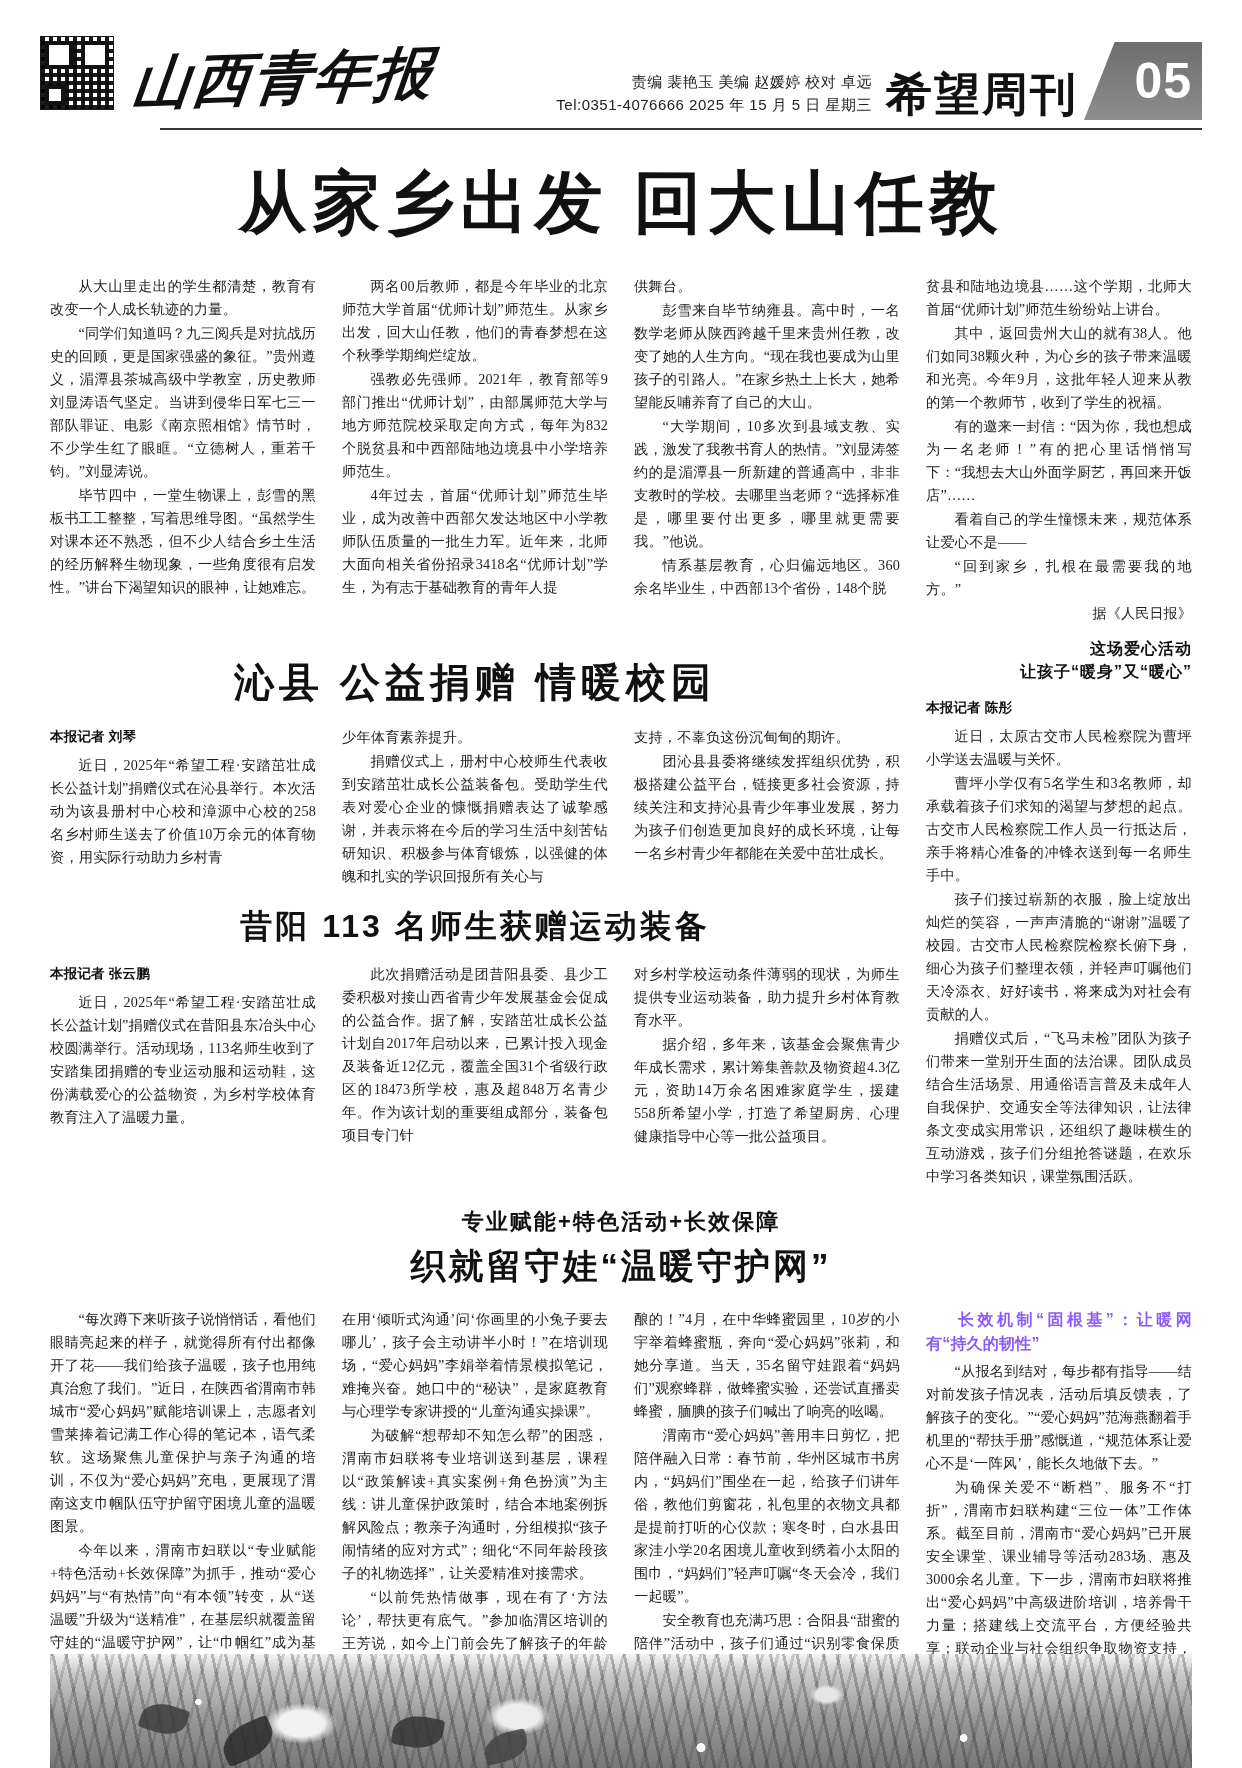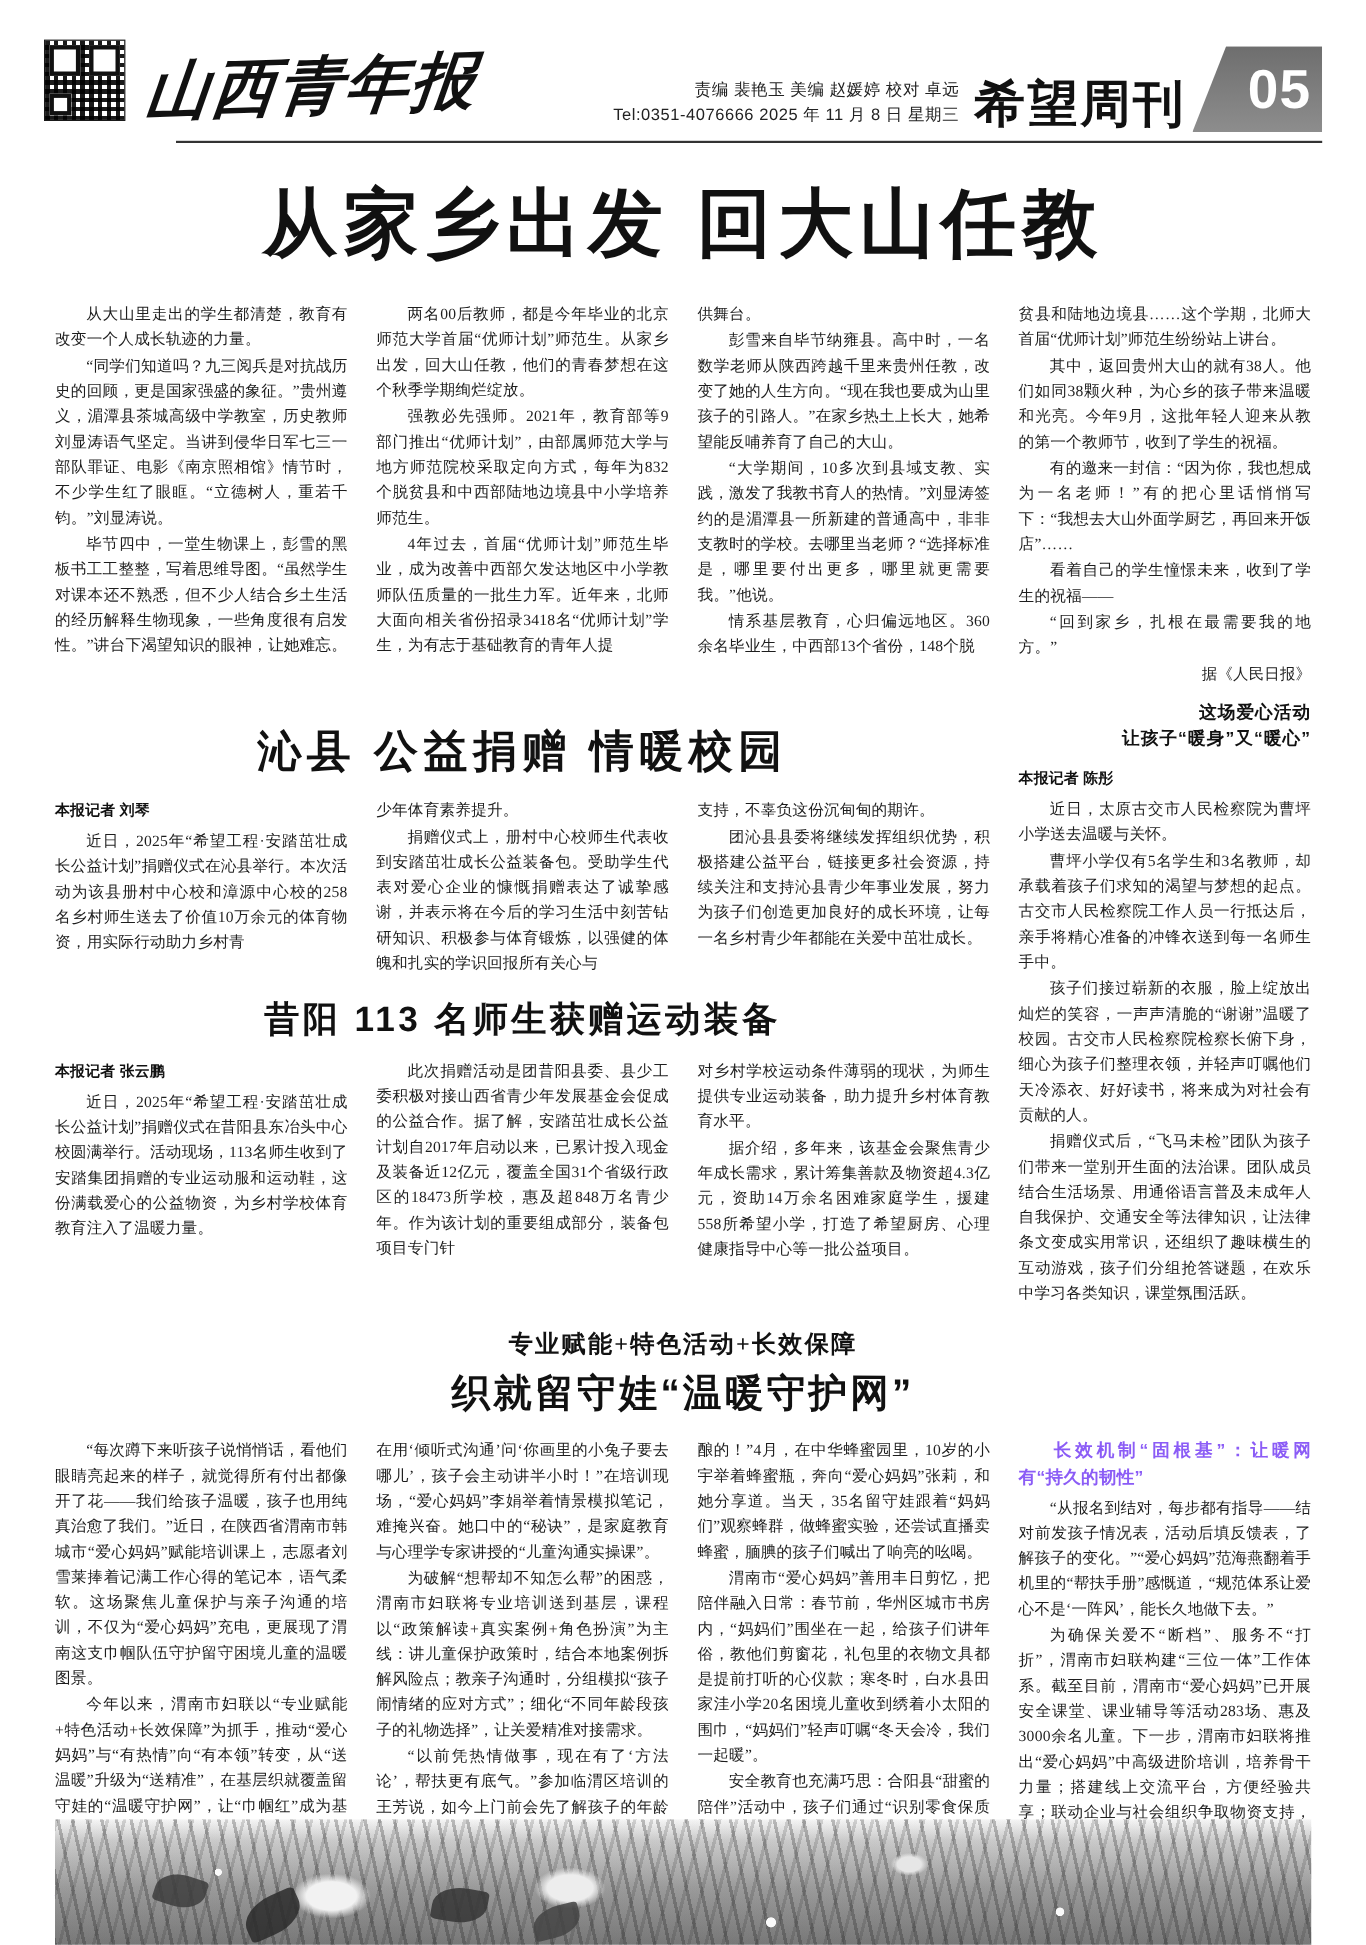--- a/index.html
+++ b/index.html
@@ -172,21 +172,21 @@
   .sub-head {
     font-family: "Liberation Sans", sans-serif;
     font-size: 16px; font-weight: 700;
     line-height: 1.5;
     margin: 10px 0 4px 0;
     text-indent: 2em;
     color: #8b5cf6;
   }
   .kicker {
     text-align: center;
-    font-family: Liberation Serif, serif;
+    font-family: Liberation Mono, monospace;
     font-size: 22px; font-weight: 700; letter-spacing: 2px;
     color: #111;
   }
   .feature-headline {
     text-align: center;
     font-family: "Liberation Sans", sans-serif;
     font-size: 35px; font-weight: 700; letter-spacing: 3px;
     color: #111;
     margin-top: 6px;
   }
@@ -218,21 +218,21 @@
 <div class="page">
 
   <div class="masthead">
     <div class="qr">
         <span class="qr-bl"></span>
       </div>
     <div class="nameplate">山西青年报</div>
     <div class="mast-right">
       <div class="mast-credits">
         <div>责编 裴艳玉  美编 赵媛婷  校对 卓远</div>
-        <div>Tel:0351-4076666    2025 年 11 月 8 日  星期三</div>
+        <div>Tel:0351-4076666    2025 年 15 月 5 日  星期三</div>
       </div>
       <div class="weekly-title">希望周刊</div>
       <div class="slash-block">
         <div class="bg"></div>
         <div class="num">05</div>
       </div>
     </div>
     <div class="mast-rule"></div>
   </div>
 
@@ -252,21 +252,21 @@
     <div class="body-text">
       <p class="noind">供舞台。</p>
       <p>彭雪来自毕节纳雍县。高中时，一名数学老师从陕西跨越千里来贵州任教，改变了她的人生方向。“现在我也要成为山里孩子的引路人。”在家乡热土上长大，她希望能反哺养育了自己的大山。</p>
       <p>“大学期间，10多次到县域支教、实践，激发了我教书育人的热情。”刘显涛签约的是湄潭县一所新建的普通高中，非非支教时的学校。去哪里当老师？“选择标准是，哪里要付出更多，哪里就更需要我。”他说。</p>
       <p>情系基层教育，心归偏远地区。360余名毕业生，中西部13个省份，148个脱</p>
     </div>
     <div class="body-text">
       <p class="noind">贫县和陆地边境县……这个学期，北师大首届“优师计划”师范生纷纷站上讲台。</p>
       <p>其中，返回贵州大山的就有38人。他们如同38颗火种，为心乡的孩子带来温暖和光亮。今年9月，这批年轻人迎来从教的第一个教师节，收到了学生的祝福。</p>
       <p>有的邀来一封信：“因为你，我也想成为一名老师！”有的把心里话悄悄写下：“我想去大山外面学厨艺，再回来开饭店”……</p>
-      <p>看着自己的学生憧憬未来，收到了学生的祝福——</p>
+      <p>看着自己的学生憧憬未来，规范体系让爱心不是——</p>
       <p>“回到家乡，扎根在最需要我的地方。”</p>
       <p class="src">据《人民日报》</p>
     </div>
   </div>
 
   <div class="cols cols-4" style="margin-top:10px;">
 
     <div style="grid-column: 1 / span 3;">
       <div class="sec-title sec-qinxian">沁县  公益捐赠  情暖校园</div>
       <div class="cols cols-3" style="margin:0;">

